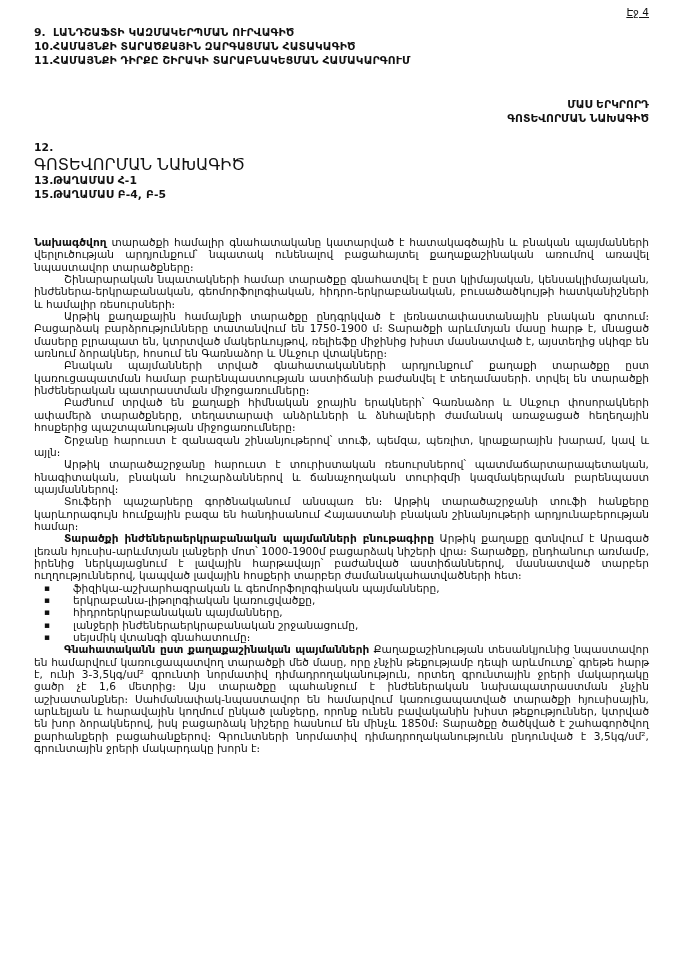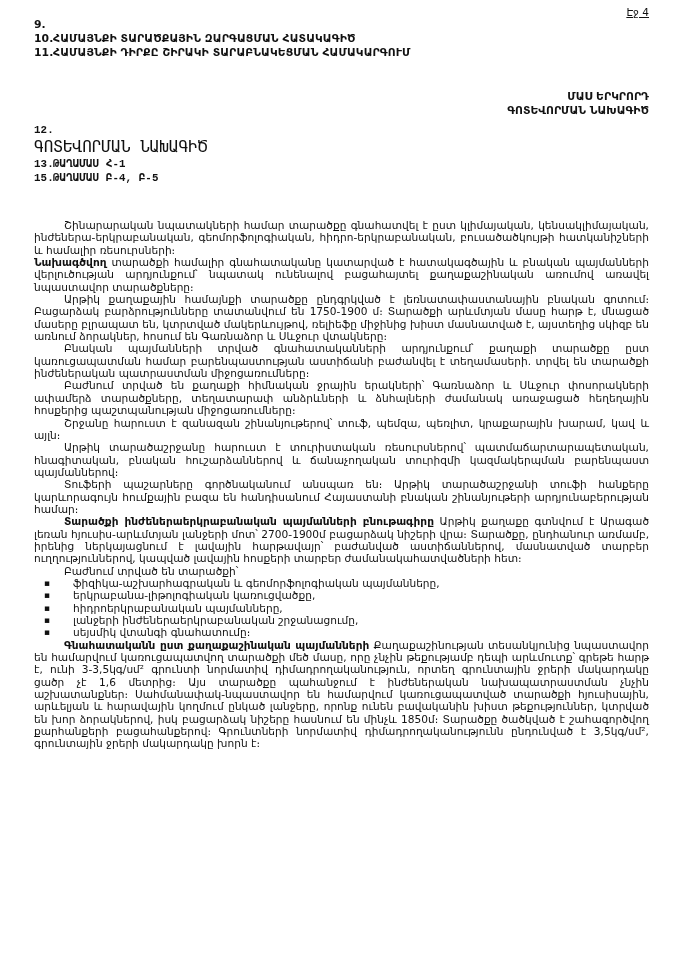--- a/index.html
+++ b/index.html
@@ -14,20 +14,21 @@
     box-sizing: border-box;
     background: #ffffff;
     color: #111111;
     font-family: "DejaVu Sans", "Liberation Sans", sans-serif;
     padding: 6px 38px 8px 34px;
     overflow: hidden;
   }
   .page-number {
     text-align: right;
     font-size: 10.5px;
+    margin-bottom: 8px;
     color: #111111;
     text-decoration: underline;
   }
   .toc-item {
     display: flex;
     font-weight: bold;
     font-size: 10.8px;
     line-height: 14px;
     letter-spacing: 0.1px;
   }
@@ -38,22 +39,21 @@
   .part-block {
     margin-top: 30px;
     text-align: right;
   }
   .part-heading {
     font-weight: bold;
     font-size: 10.8px;
     line-height: 14px;
   }
   .toc2-gap {
-    margin-top: 5px;
-    font-family: Liberation Mono, monospace;
+    margin-top: 15px;
   }
   .body-text {
     margin-top: 34px;
     font-size: 10.6px;
     line-height: 12.35px;
     text-align: justify;
   }
   .para {
     margin: 0;
     text-indent: 30px;
@@ -83,20 +83,21 @@
 </head>
 <body>
 
 <div class="page">
 
   <div class="page-number">Էջ 4</div>
 
   <div class="toc">
     <div class="toc-item">
       <span class="num">9.</span>
+      <span class="label">ԼԱՆԴՇԱՖՏԻ ԿԱԶՄԱԿԵՐՊՄԱՆ ՈՒՐՎԱԳԻԾ</span>
     </div>
     <div class="toc-item">
       <span class="num">10.</span>
       <span class="label">ՀԱՄԱՅՆՔԻ ՏԱՐԱԾՔԱՅԻՆ ԶԱՐԳԱՑՄԱՆ ՀԱՏԱԿԱԳԻԾ</span>
     </div>
     <div class="toc-item">
       <span class="num">11.</span>
       <span class="label">ՀԱՄԱՅՆՔԻ ԴԻՐՔԸ ՇԻՐԱԿԻ ՏԱՐԱԲՆԱԿԵՑՄԱՆ ՀԱՄԱԿԱՐԳՈՒՄ</span>
     </div>
   </div>
@@ -116,39 +117,38 @@
       <span class="label">ԹԱՂԱՄԱՍ Հ-1</span>
     </div>
     <div class="toc-item">
       <span class="num">15.</span>
       <span class="label">ԹԱՂԱՄԱՍ Բ-4, Բ-5</span>
     </div>
   </div>
 
   <div class="body-text">
 
+    <p class="para no-indent"><b>Նախագծվող</b><span> տարածքի համալիր գնահատականը կատարված է հատակագծային և բնական պայմանների վերլուծության արդյունքում՝ նպատակ ունենալով բացահայտել քաղաքաշինական առումով առավել նպաստավոր տարածքները։</span></p>
+
     <p class="para"><b></b><span>Շինարարական նպատակների համար տարածքը գնահատվել է ըստ կլիմայական, կենսակլիմայական, ինժեներա-երկրաբանական, գեոմորֆոլոգիական, հիդրո-երկրաբանական, բուսածածկույթի հատկանիշների և համալիր ռեսուրսների։</span></p>
-
-    <p class="para no-indent"><b>Նախագծվող</b><span> տարածքի համալիր գնահատականը կատարված է հատակագծային և բնական պայմանների վերլուծության արդյունքում՝ նպատակ ունենալով բացահայտել քաղաքաշինական առումով առավել նպաստավոր տարածքները։</span></p>
 
     <p class="para"><b></b><span>Արթիկ քաղաքային համայնքի տարածքը ընդգրկված է լեռնատափաստանային բնական գոտում։ Բացարձակ բարձրությունները տատանվում են 1750-1900 մ։ Տարածքի արևմտյան մասը հարթ է, մնացած մասերը բլրապատ են, կտրտված մակերևույթով, ռելիեֆը միջինից խիստ մասնատված է, այստեղից սկիզբ են առնում ձորակներ, հոսում են Գառնաձոր և Սևջուր վտակները։</span></p>
 
     <p class="para"><b></b><span>Բնական պայմանների տրված գնահատականների արդյունքում՝ քաղաքի տարածքը ըստ կառուցապատման համար բարենպաստության աստիճանի բաժանվել է տեղամասերի. տրվել են տարածքի ինժեներական պատրաստման միջոցառումները։</span></p>
 
     <p class="para"><b></b><span>Բաժնում տրված են քաղաքի հիմնական ջրային երակների՝ Գառնաձոր և Սևջուր փոսորակների ափամերձ տարածքները, տեղատարափ անձրևների և ձնհալների ժամանակ առաջացած հեղեղային հոսքերից պաշտպանության միջոցառումները։</span></p>
 
     <p class="para"><b></b><span>Շրջանը հարուստ է զանազան շինանյութերով՝ տուֆ, պեմզա, պեռլիտ, կրաքարային խարամ, կավ և այլն։</span></p>
 
     <p class="para"><b></b><span>Արթիկ տարածաշրջանը հարուստ է տուրիստական ռեսուրսներով՝ պատմաճարտարապետական, հնագիտական, բնական հուշարձաններով և ճանաչողական տուրիզմի կազմակերպման բարենպաստ պայմաններով։</span></p>
 
     <p class="para"><b></b><span>Տուֆերի պաշարները գործնականում անսպառ են։ Արթիկ տարածաշրջանի տուֆի հանքերը կարևորագույն հումքային բազա են հանդիսանում Հայաստանի բնական շինանյութերի արդյունաբերության համար։</span></p>
 
-    <p class="para"><b>Տարածքի ինժեներաերկրաբանական պայմանների բնութագիրը</b><span> Արթիկ քաղաքը գտնվում է Արագած լեռան հյուսիս-արևմտյան լանջերի մոտ՝ 2700-1900մ բացարձակ նիշերի վրա։ Տարածքը, ընդհանուր առմամբ, իրենից ներկայացնում է լավային հարթավայր՝ բաժանված աստիճաններով, մասնատված տարբեր ուղղություններով, կապված լավային հոսքերի տարբեր ժամանակահատվածների հետ։</span></p>
+    <p class="para"><b>Տարածքի ինժեներաերկրաբանական պայմանների բնութագիրը</b><span> Արթիկ քաղաքը գտնվում է Արագած լեռան հյուսիս-արևմտյան լանջերի մոտ՝ 1000-1900մ բացարձակ նիշերի վրա։ Տարածքը, ընդհանուր առմամբ, իրենից ներկայացնում է լավային հարթավայր՝ բաժանված աստիճաններով, մասնատված տարբեր ուղղություններով, կապված լավային հոսքերի տարբեր ժամանակահատվածների հետ։</span></p>
 
-    <p class="para"><span>Բաժնում տրված են տարածքի՝</span></p>
 
     <ul class="bullet-list">
       <li class="bullet-item">ֆիզիկա-աշխարհագրական և գեոմորֆոլոգիական պայմանները,</li>
       <li class="bullet-item">երկրաբանա-լիթոլոգիական կառուցվածքը,</li>
       <li class="bullet-item">հիդրոերկրաբանական պայմանները,</li>
       <li class="bullet-item">լանջերի ինժեներաերկրաբանական շրջանացումը,</li>
       <li class="bullet-item">սեյսմիկ վտանգի գնահատումը։</li>
     </ul>
 
     <p class="para"><b>Գնահատականն ըստ քաղաքաշինական պայմանների</b><span> Քաղաքաշինության տեսանկյունից նպաստավոր են համարվում կառուցապատվող տարածքի մեծ մասը, որը չնչին թեքությամբ դեպի արևմուտք՝ գրեթե հարթ է, ունի 3-3,5կգ/սմ² գրունտի նորմատիվ դիմադրողականություն, որտեղ գրունտային ջրերի մակարդակը ցածր չէ 1,6 մետրից։ Այս տարածքը պահանջում է ինժեներական նախապատրաստման չնչին աշխատանքներ։ Սահմանափակ-նպաստավոր են համարվում կառուցապատված տարածքի հյուսիսային, արևելյան և հարավային կողմում ընկած լանջերը, որոնք ունեն բավականին խիստ թեքություններ, կտրված են խոր ձորակներով, իսկ բացարձակ նիշերը հասնում են մինչև 1850մ։ Տարածքը ծածկված է շահագործվող քարհանքերի բացահանքերով։ Գրունտների նորմատիվ դիմադրողականությունն ընդունված է 3,5կգ/սմ², գրունտային ջրերի մակարդակը խորն է։</span></p>

